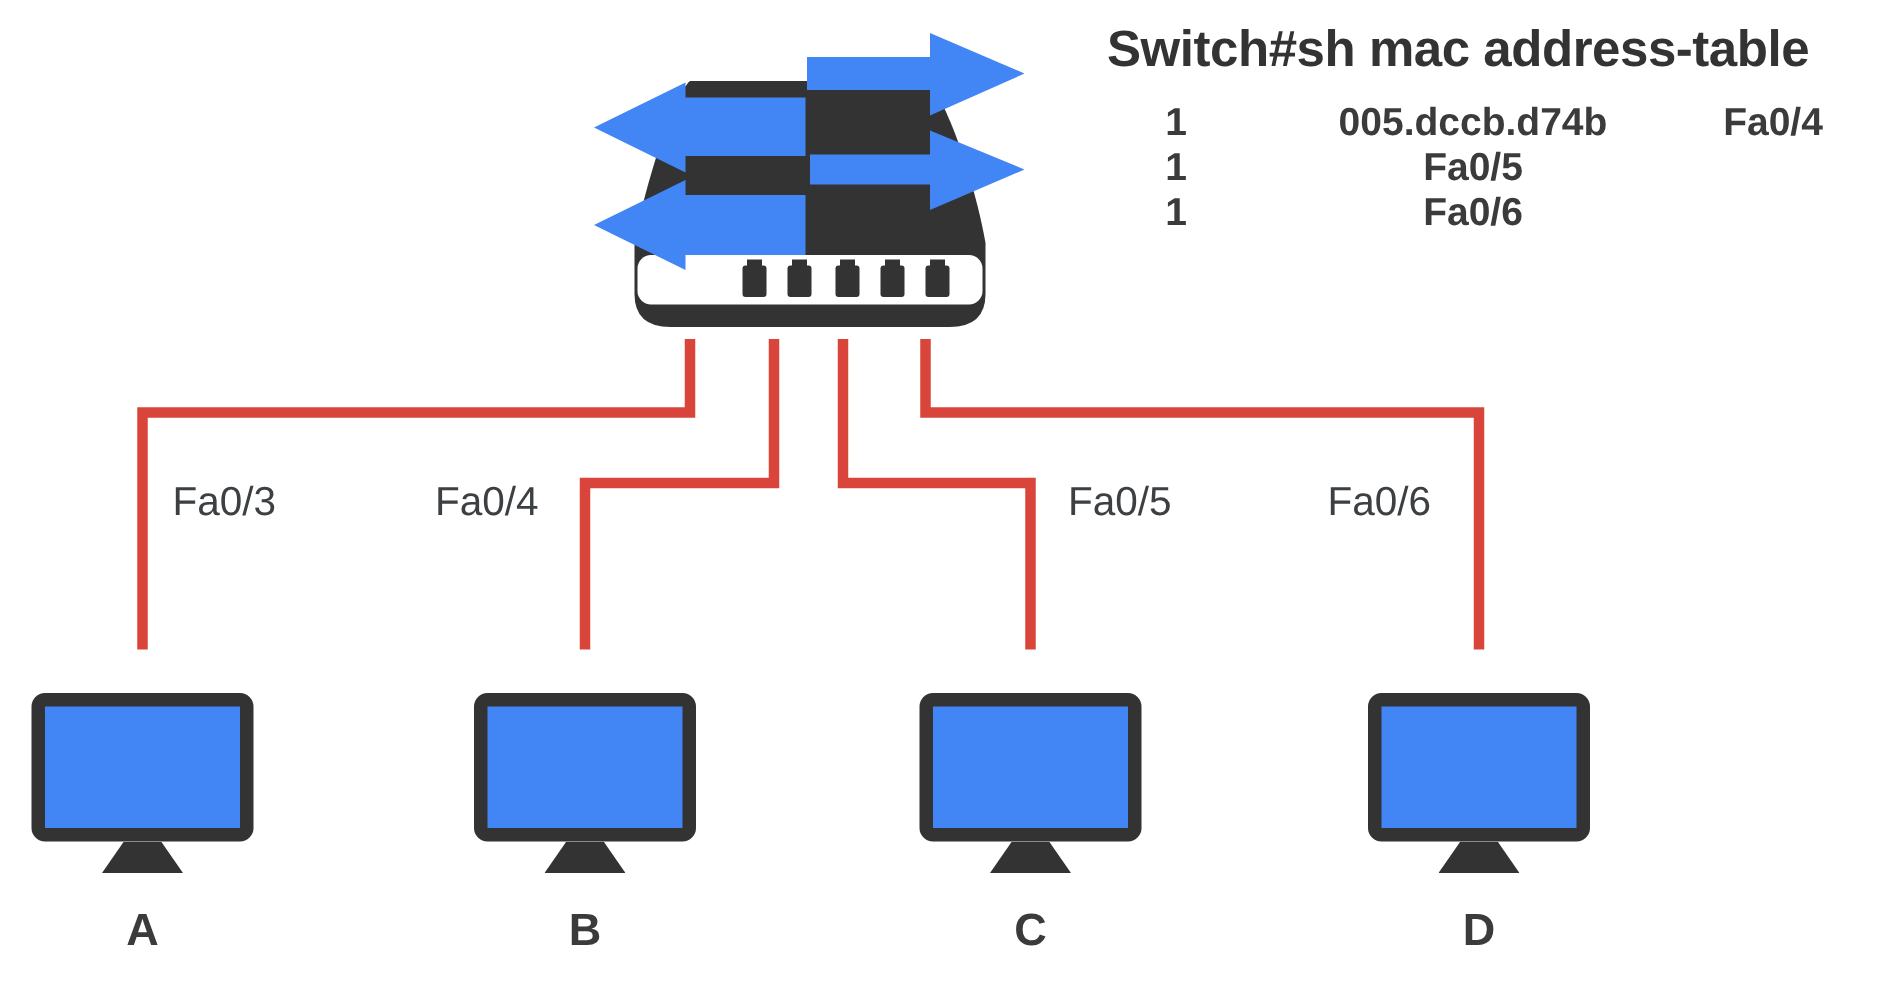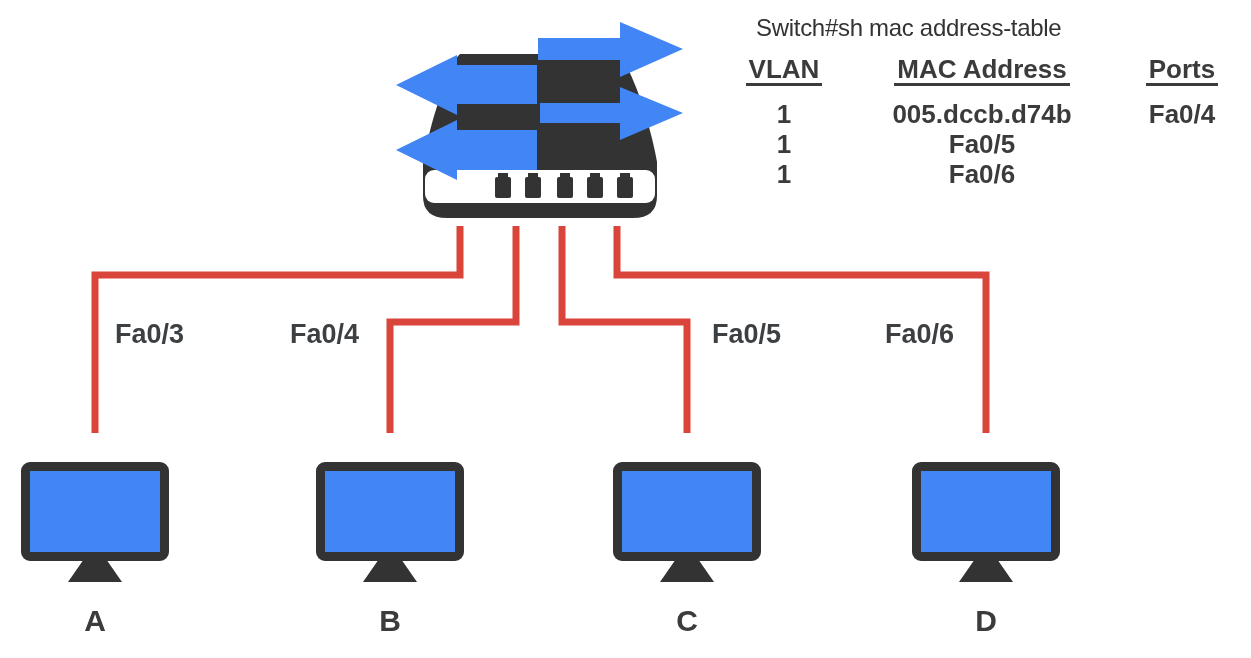--- a/index.html
+++ b/index.html
@@ -9,30 +9,30 @@
   }
 
   
   #links-svg{position:absolute;left:0;top:0;width:1251px;height:658px;}
 
   
   #switch-icon{position:absolute;left:383px;top:10px;width:305px;height:230px;}
 
   
   .mac-table{position:absolute;left:738px;top:14px;width:498px;color:#3b3b3b;}
-  .mac-title{font-size:24px;font-weight:normal;color:#333;white-space:nowrap;letter-spacing:-0.3px;margin-left:18px;}
+  .mac-title{font-size:34px;font-weight:bold;color:#333;white-space:nowrap;letter-spacing:-0.3px;}
   .mac-grid{display:grid;grid-template-columns:92px 304px 96px;}
   .mac-head{margin-top:12px;}
   .mac-cell{text-align:center;font-size:26px;font-weight:bold;line-height:30px;white-space:nowrap;}
   .mac-head .mac-cell span{border-bottom:3px solid #3b3b3b;padding:0 3px 2px 3px;display:inline-block;line-height:24px;}
   .mac-rows{margin-top:13px;}
 
   
   .port-label{
-    position:absolute;font-size:27px;font-weight:700;color:#3c4043;
+    position:absolute;font-size:27px;font-weight:400;color:#3c4043;
     line-height:27px;white-space:nowrap;
   }
 
   
   .host{position:absolute;width:148px;text-align:center;}
   .monitor{
     width:148px;height:99px;box-sizing:border-box;
     background:#4285f4;border:9px solid #333333;border-radius:9px;
   }
   .stand{
@@ -75,25 +75,20 @@
   <g fill="#4285f4">
     <polygon points="155,28 237,28 237,12 300,39 237,67 237,50 155,50"></polygon>
     <polygon points="13,75 74,45 74,55 154,55 154,94 74,94 74,105"></polygon>
     <polygon points="157,93 237,93 237,77 300,103 237,130 237,113 157,113"></polygon>
     <polygon points="13,140 74,110 74,120 154,120 154,160 74,160 74,170"></polygon>
   </g>
 </svg>
 
 <div class="mac-table">
   <div class="mac-title">Switch#sh mac address-table</div>
-  <div class="mac-grid mac-head">
-    <div class="mac-cell"><span>VLAN</span></div>
-    <div class="mac-cell"><span>MAC Address</span></div>
-    <div class="mac-cell"><span>Ports</span></div>
-  </div>
   <div class="mac-rows">
     <div class="mac-grid">
       <div class="mac-cell">1</div>
       <div class="mac-cell">005.dccb.d74b</div>
       <div class="mac-cell">Fa0/4</div>
     </div>
     <div class="mac-grid">
       <div class="mac-cell">1</div>
       <div class="mac-cell">Fa0/5</div>
     </div>

